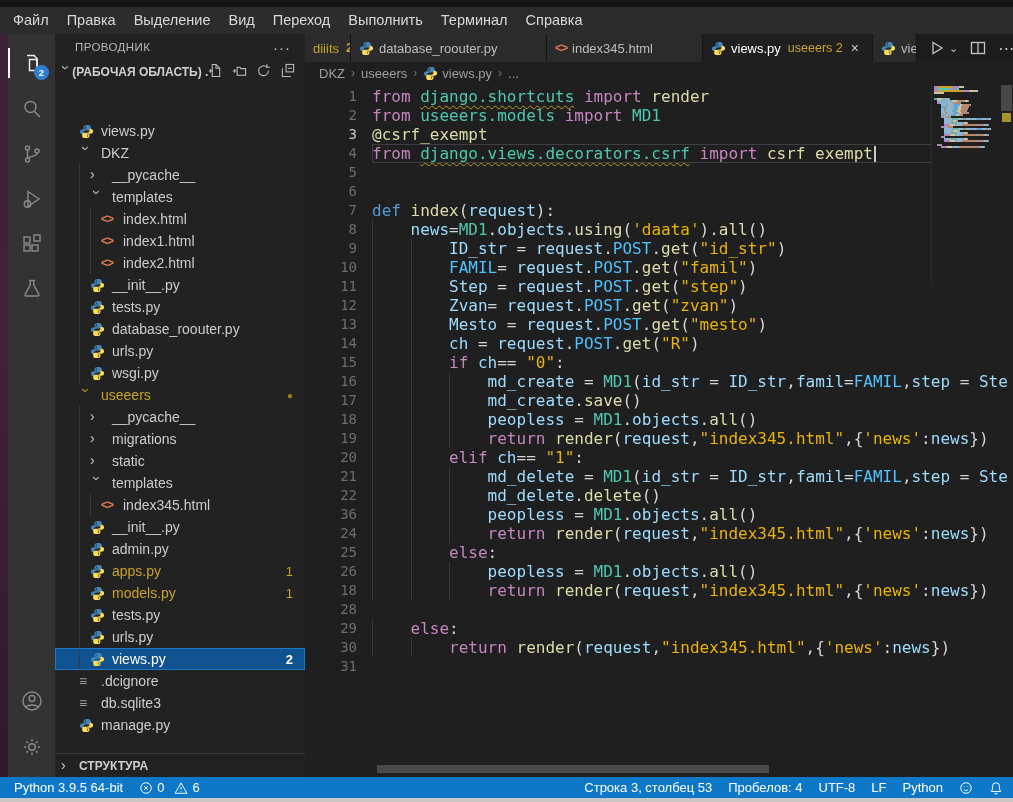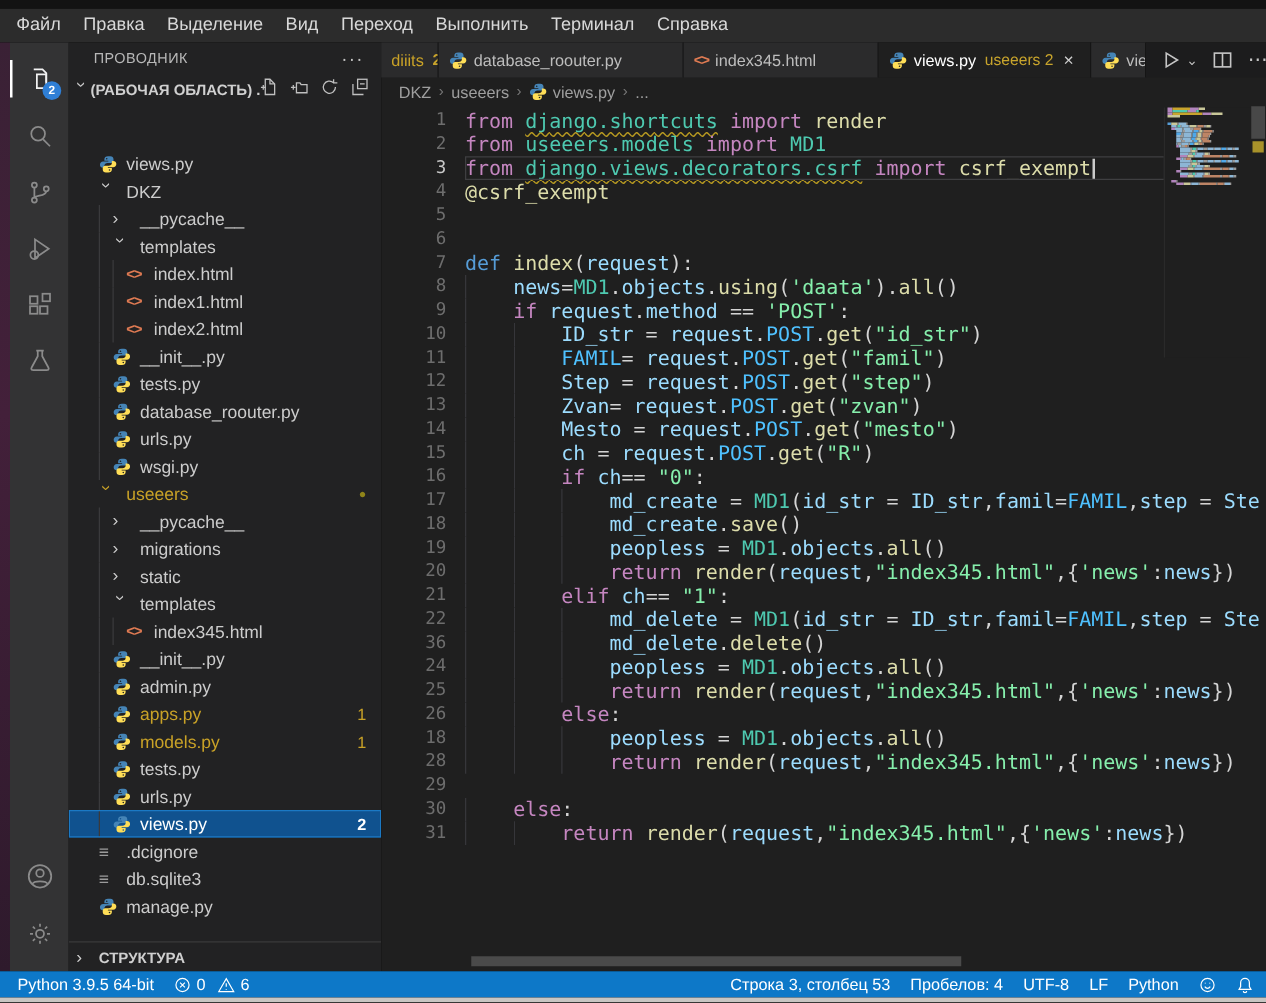--- a/index.html
+++ b/index.html
@@ -72,21 +72,21 @@
   #code-region{position:absolute;left:0;top:50px;right:0;bottom:0;overflow:hidden;}
   #gutter{position:absolute;left:0;top:3px;width:52px;}
   .lnum{height:19px;line-height:19px;text-align:right;color:#6d6d6d;
         font-family:"DejaVu Sans Mono",monospace;font-size:14px;}
   .lnum.cur{color:#c9c9c9;}
   #code-lines{position:absolute;left:67px;top:3px;right:81px;}
   .cl{height:19px;line-height:19px;white-space:pre;font-family:"DejaVu Sans Mono",monospace;font-size:16px;}
   .cl.cur-line{outline:1px solid #3f3f41;outline-offset:-1px;}
   .ind{display:inline-block;width:4ch;height:19px;vertical-align:top;box-shadow:inset 1px 0 0 #36363a;}
   .tk-k{color:#C586C0}.tk-d{color:#569CD6}.tk-t{color:#4EC9B0}.tk-f{color:#DCDCAA}
-  .tk-v{color:#9CDCFE}.tk-c{color:#4FC1FF}.tk-s{color:#86efac}.tk-p{color:#D4D4D4}
+  .tk-v{color:#9CDCFE}.tk-c{color:#4FC1FF}.tk-s{color:#eab308}.tk-p{color:#D4D4D4}
   .sq{text-decoration:underline wavy #b89a20;text-decoration-thickness:1px;text-underline-offset:3px;}
   .cursor{display:inline-block;width:2px;height:17px;background:#cacaca;vertical-align:text-bottom;margin-left:1px;}
   #minimap{position:absolute;top:2px;right:13px;width:68px;height:200px;border-left:1px solid #2a2a2a;background:#1f1f1f;}
   .mm-line{position:absolute;height:1.6px;display:flex;}
   .mm-line span{display:inline-block;height:100%;}
   #vscroll{position:absolute;right:0;top:0;width:13px;height:100%;}
   #vs-thumb{position:absolute;left:1px;right:1px;top:1px;height:26px;background:rgba(121,121,121,.45);}
   #vs-warn{position:absolute;left:2px;right:2px;top:29px;height:9px;background:#a8922a;}
   #hscroll{position:absolute;left:72px;bottom:4px;width:392px;height:8px;background:#4a4a4a;}
   
@@ -595,27 +595,26 @@
           <div class="lnum">26</div>
           <div class="lnum">18</div>
           <div class="lnum">28</div>
           <div class="lnum">29</div>
           <div class="lnum">30</div>
           <div class="lnum">31</div>
         </div>
       <div id="code-lines">
           <div class="cl"><span class="tk-k">from </span><span class="tk-t sq">django.shortcuts</span><span class="tk-k"> import </span><span class="tk-f">render</span></div>
           <div class="cl"><span class="tk-k">from </span><span class="tk-t">useeers.models</span><span class="tk-k"> import </span><span class="tk-t">MD1</span></div>
+          <div class="cl"><span class="tk-f">@csrf_exempt</span></div>
           <div class="cl cur-line"><span class="tk-k">from </span><span class="tk-t sq">django.views.decorators.csrf</span><span class="tk-k"> import </span><span class="tk-f">csrf_exempt</span><span class="cursor"></span></div>
-          <div class="cl"><span class="tk-f">@csrf_exempt</span></div>
           <div class="cl"></div>
           <div class="cl"></div>
           <div class="cl"><span class="tk-d">def </span><span class="tk-f">index</span><span class="tk-p">(</span><span class="tk-v">request</span><span class="tk-p">):</span></div>
           <div class="cl"><span class="ind"></span><span class="tk-v">news</span><span class="tk-p">=</span><span class="tk-t">MD1</span><span class="tk-p">.</span><span class="tk-v">objects</span><span class="tk-p">.</span><span class="tk-f">using</span><span class="tk-p">(</span><span class="tk-s">'daata'</span><span class="tk-p">).</span><span class="tk-f">all</span><span class="tk-p">()</span></div>
-          <div class="cl"><span class="ind"></span><span class="tk-k">if </span><span class="tk-v">request</span><span class="tk-p">.</span><span class="tk-v">method</span><span class="tk-p"> == </span><span class="tk-s">'POST'</span><span class="tk-p">:</span></div>
           <div class="cl"><span class="ind"></span><span class="ind"></span><span class="tk-v">ID_str</span><span class="tk-p"> = </span><span class="tk-v">request</span><span class="tk-p">.</span><span class="tk-c">POST</span><span class="tk-p">.</span><span class="tk-f">get</span><span class="tk-p">(</span><span class="tk-s">"id_str"</span><span class="tk-p">)</span></div>
           <div class="cl"><span class="ind"></span><span class="ind"></span><span class="tk-c">FAMIL</span><span class="tk-p">= </span><span class="tk-v">request</span><span class="tk-p">.</span><span class="tk-c">POST</span><span class="tk-p">.</span><span class="tk-f">get</span><span class="tk-p">(</span><span class="tk-s">"famil"</span><span class="tk-p">)</span></div>
           <div class="cl"><span class="ind"></span><span class="ind"></span><span class="tk-v">Step</span><span class="tk-p"> = </span><span class="tk-v">request</span><span class="tk-p">.</span><span class="tk-c">POST</span><span class="tk-p">.</span><span class="tk-f">get</span><span class="tk-p">(</span><span class="tk-s">"step"</span><span class="tk-p">)</span></div>
           <div class="cl"><span class="ind"></span><span class="ind"></span><span class="tk-v">Zvan</span><span class="tk-p">= </span><span class="tk-v">request</span><span class="tk-p">.</span><span class="tk-c">POST</span><span class="tk-p">.</span><span class="tk-f">get</span><span class="tk-p">(</span><span class="tk-s">"zvan"</span><span class="tk-p">)</span></div>
           <div class="cl"><span class="ind"></span><span class="ind"></span><span class="tk-v">Mesto</span><span class="tk-p"> = </span><span class="tk-v">request</span><span class="tk-p">.</span><span class="tk-c">POST</span><span class="tk-p">.</span><span class="tk-f">get</span><span class="tk-p">(</span><span class="tk-s">"mesto"</span><span class="tk-p">)</span></div>
           <div class="cl"><span class="ind"></span><span class="ind"></span><span class="tk-v">ch</span><span class="tk-p"> = </span><span class="tk-v">request</span><span class="tk-p">.</span><span class="tk-c">POST</span><span class="tk-p">.</span><span class="tk-f">get</span><span class="tk-p">(</span><span class="tk-s">"R"</span><span class="tk-p">)</span></div>
           <div class="cl"><span class="ind"></span><span class="ind"></span><span class="tk-k">if </span><span class="tk-v">ch</span><span class="tk-p">== </span><span class="tk-s">"0"</span><span class="tk-p">:</span></div>
           <div class="cl"><span class="ind"></span><span class="ind"></span><span class="ind"></span><span class="tk-v">md_create</span><span class="tk-p"> = </span><span class="tk-t">MD1</span><span class="tk-p">(</span><span class="tk-v">id_str</span><span class="tk-p"> = </span><span class="tk-v">ID_str</span><span class="tk-p">,</span><span class="tk-v">famil</span><span class="tk-p">=</span><span class="tk-c">FAMIL</span><span class="tk-p">,</span><span class="tk-v">step</span><span class="tk-p"> = </span><span class="tk-v">Ste</span></div>
           <div class="cl"><span class="ind"></span><span class="ind"></span><span class="ind"></span><span class="tk-v">md_create</span><span class="tk-p">.</span><span class="tk-f">save</span><span class="tk-p">()</span></div>
           <div class="cl"><span class="ind"></span><span class="ind"></span><span class="ind"></span><span class="tk-v">peopless</span><span class="tk-p"> = </span><span class="tk-t">MD1</span><span class="tk-p">.</span><span class="tk-v">objects</span><span class="tk-p">.</span><span class="tk-f">all</span><span class="tk-p">()</span></div>

